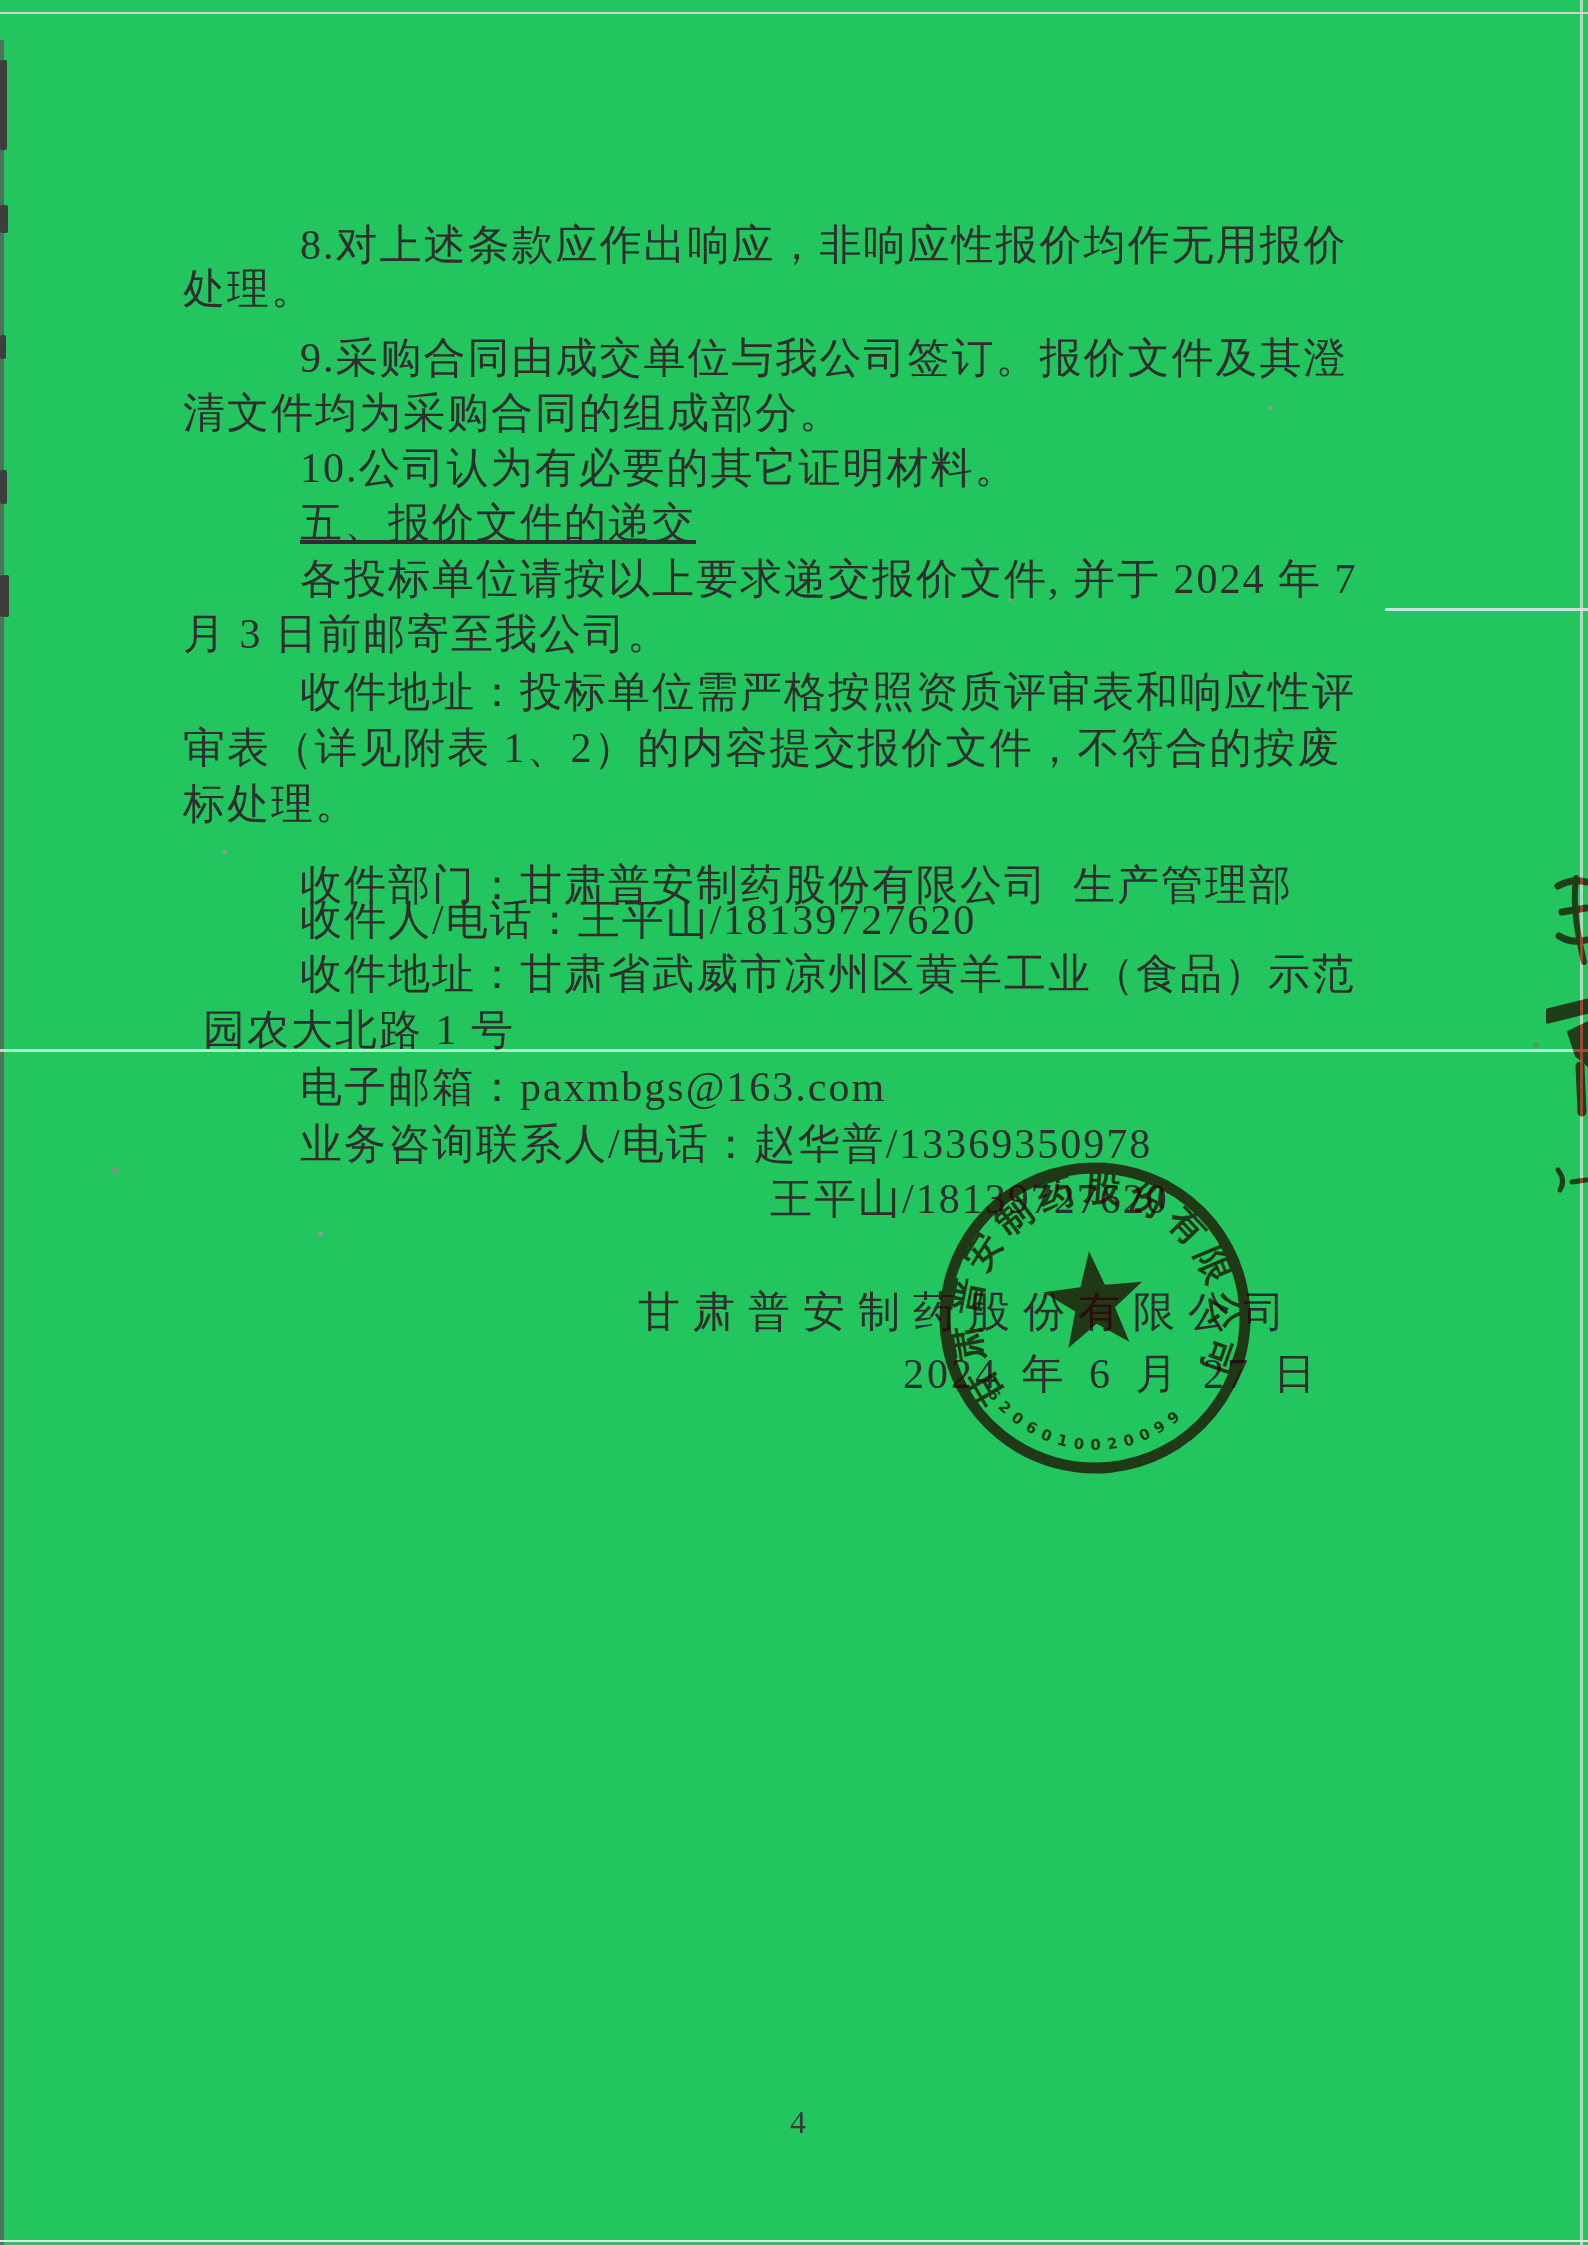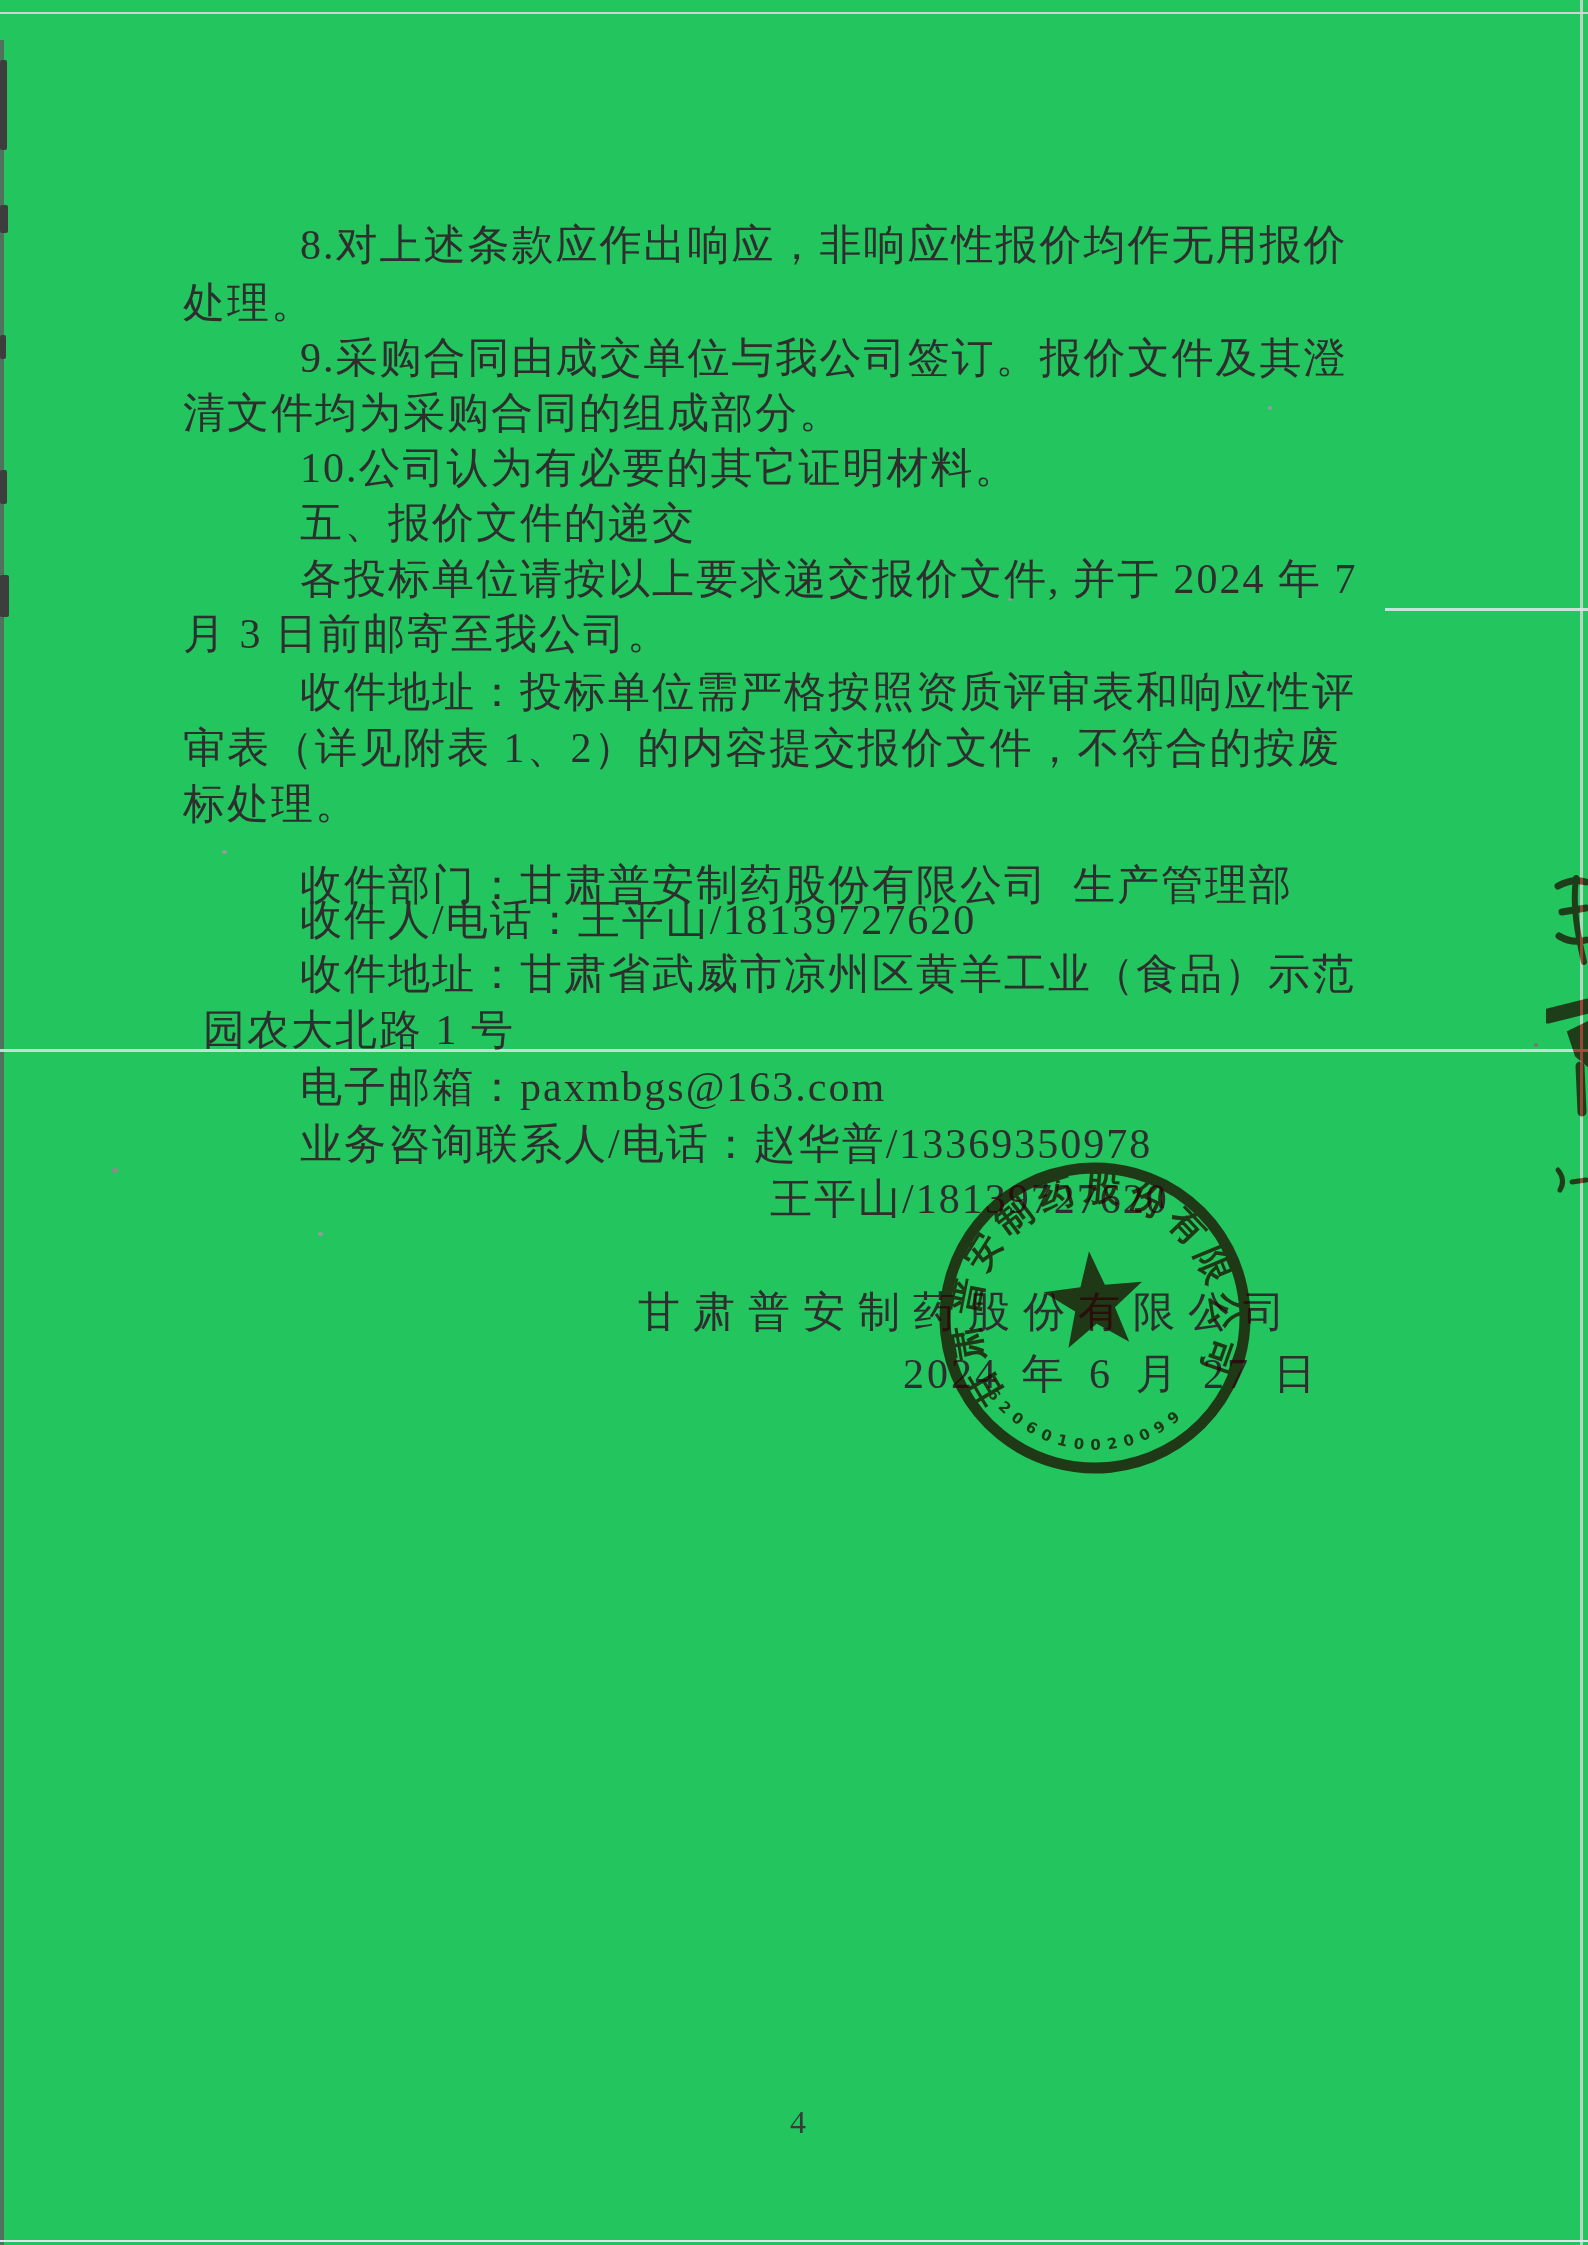--- a/index.html
+++ b/index.html
@@ -13,25 +13,25 @@
   }
   
   .ln{
     position:absolute;
     font-size:42px;
     letter-spacing:2px;
     white-space:pre;
     line-height:1;
   }
   .ln0 {left:300px;top:224px;}
-  .ln1 {left:183px;top:282px;}
+  .ln1 {left:183px;top:268px;}
   .ln2 {left:300px;top:337px;}
   .ln3 {left:183px;top:392px;}
   .ln4 {left:300px;top:447px;}
-  .ln5 {left:300px;top:502px;}
+  .ln5 {left:300px;top:502px;text-decoration:underline;}
   .ln6 {left:300px;top:558px;}
   .ln7 {left:183px;top:613px;}
   .ln8 {left:300px;top:671px;}
   .ln9 {left:183px;top:727px;}
   .ln10{left:183px;top:783px;}
   .ln11{left:300px;top:864px;}
   .ln12{left:300px;top:899px;font-family:Liberation Serif, serif;}
   .ln13{left:300px;top:953px;}
   .ln14{left:183px;top:1009px;margin-left:20px;}
   .ln15{left:300px;top:1066px;}

